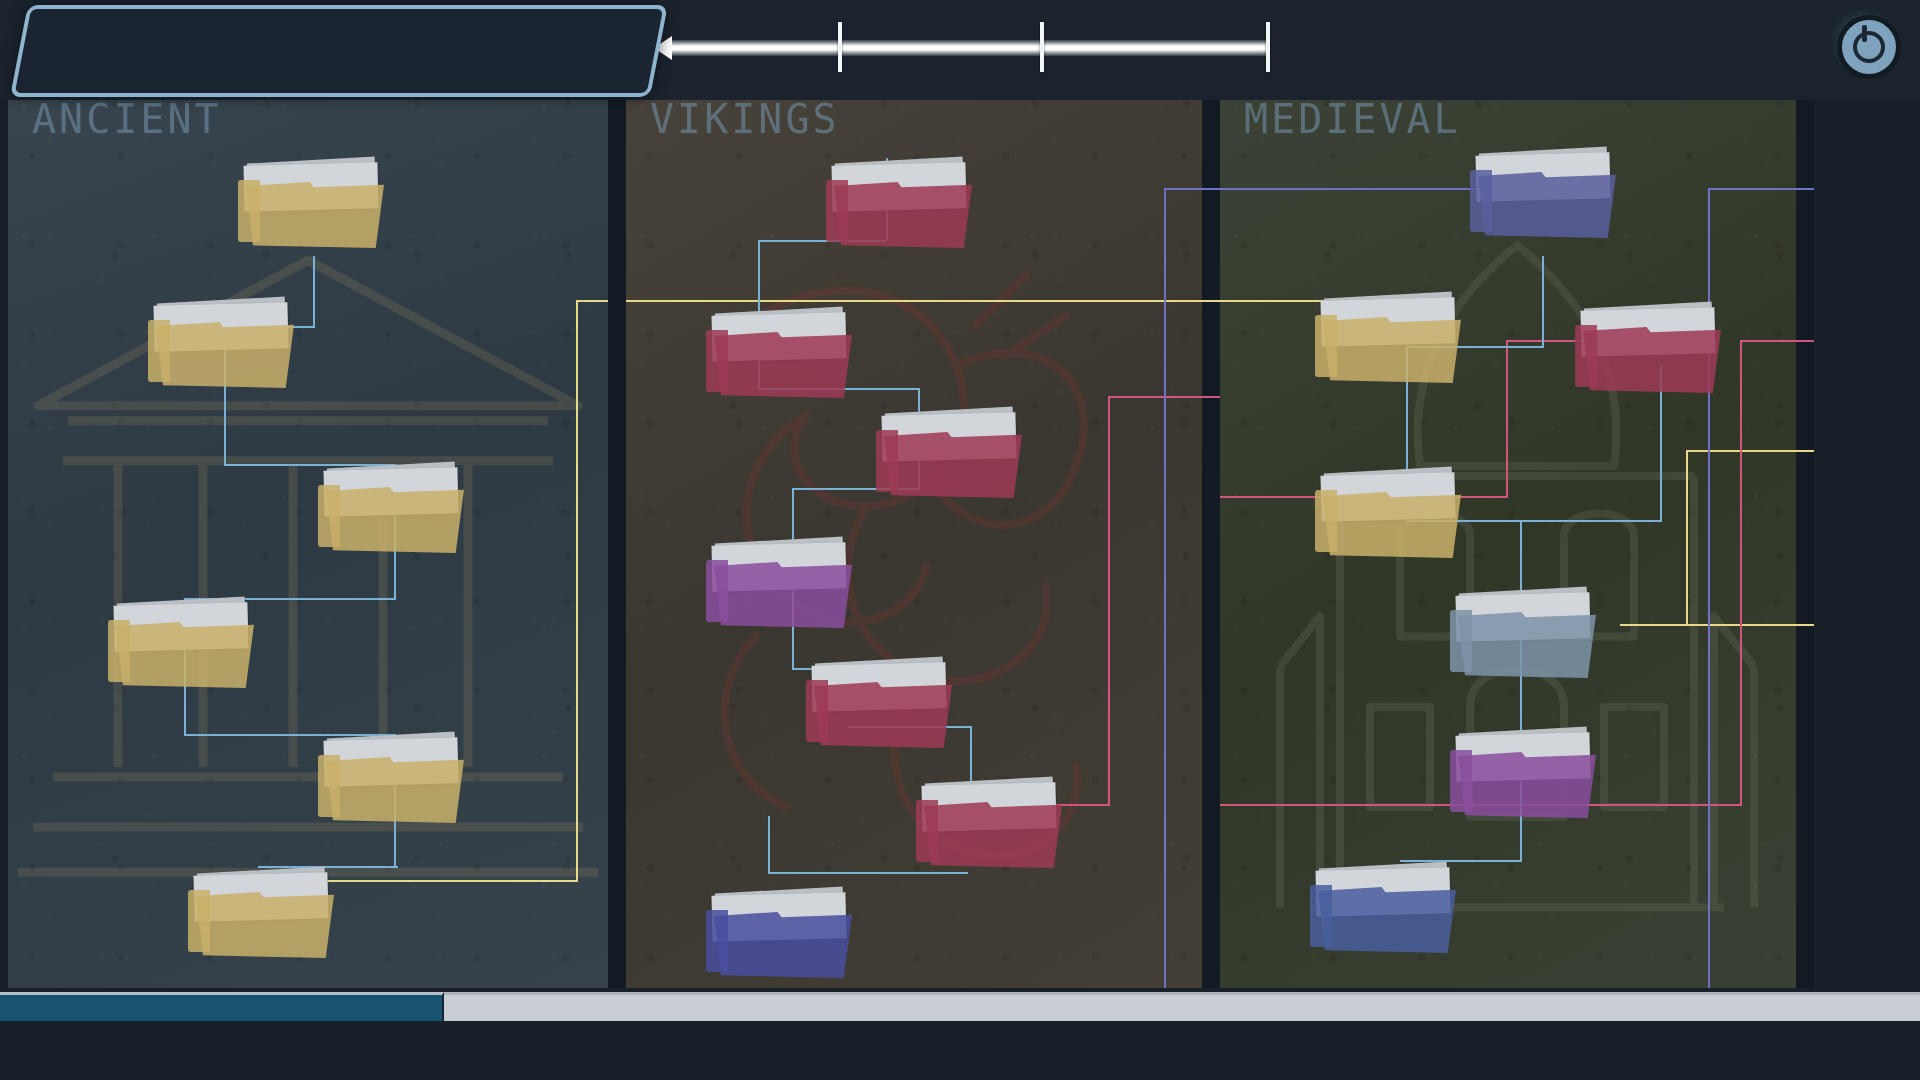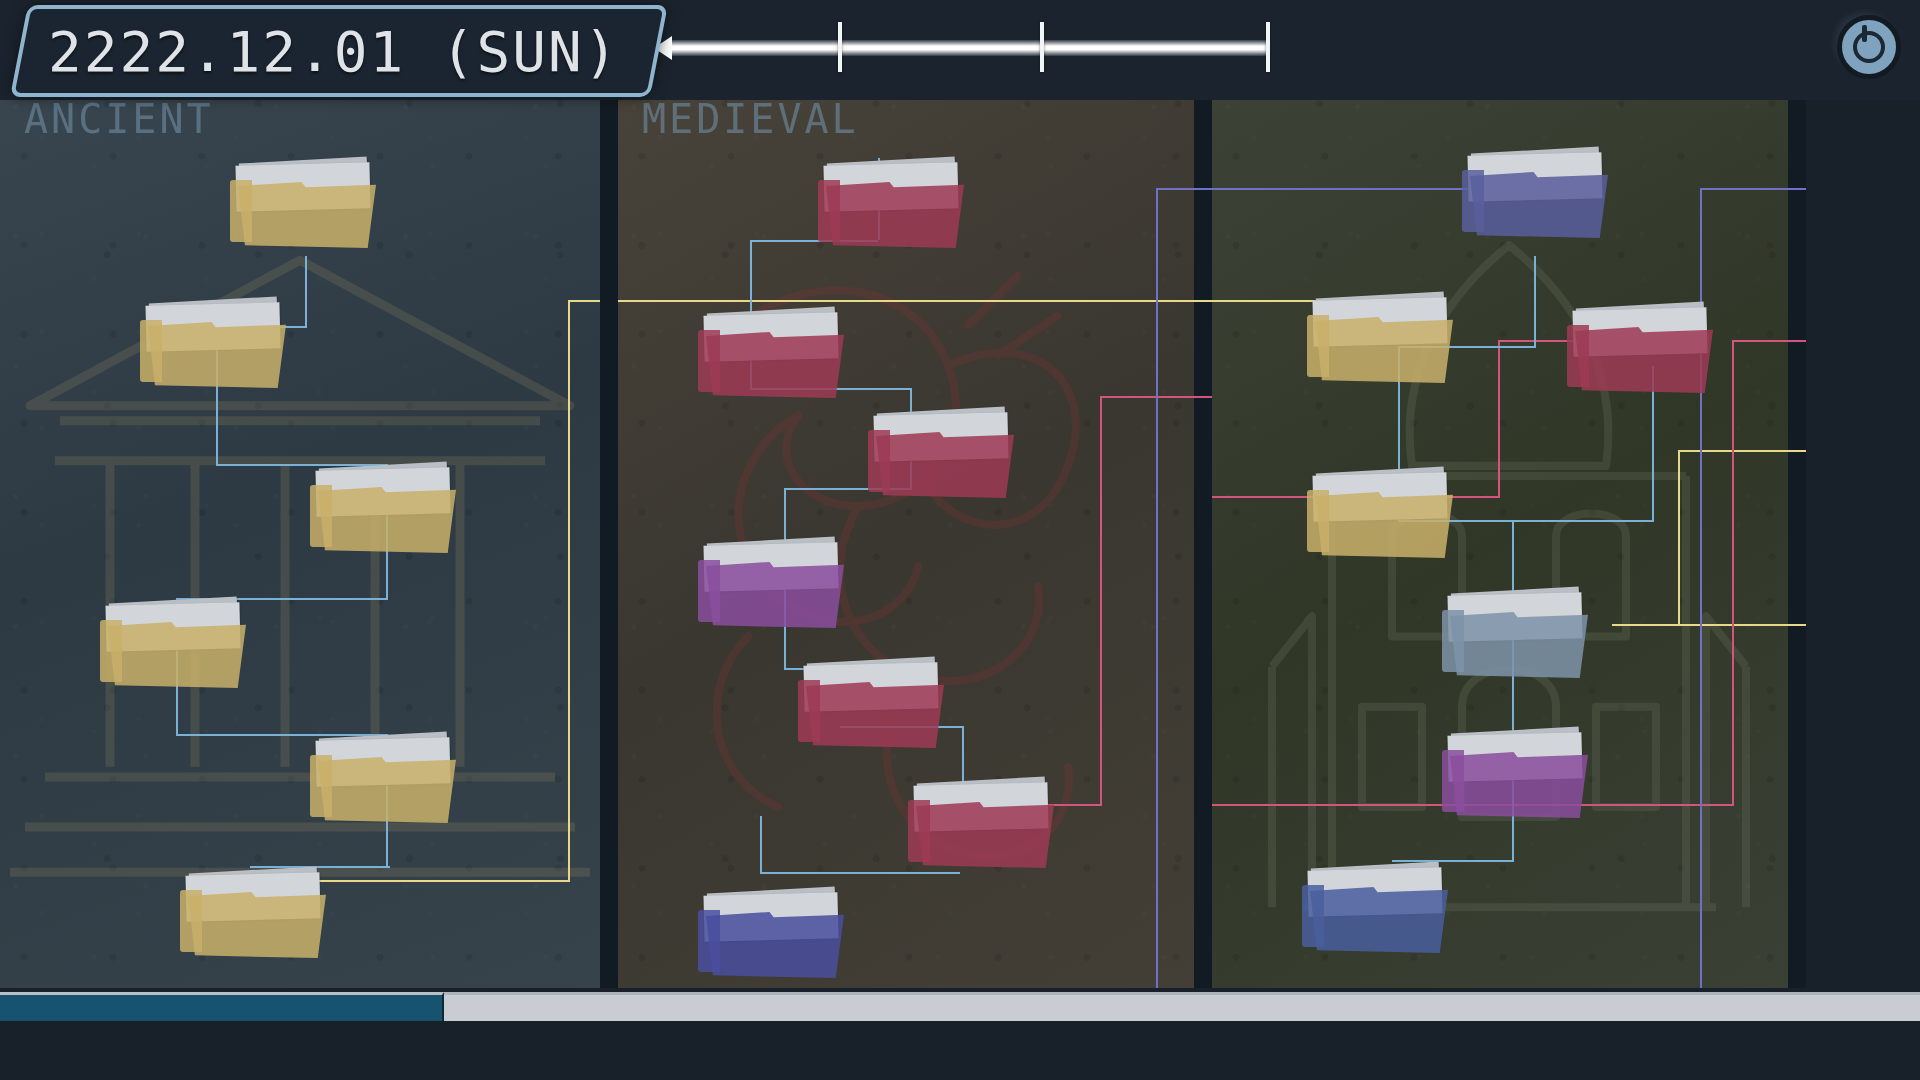--- a/index.html
+++ b/index.html
@@ -31,21 +31,21 @@
   
   .power{position:absolute;right:22px;top:8px;width:68px;height:68px;z-index:55;}
   .power-glow{position:absolute;inset:0;border-radius:50%;background:radial-gradient(circle,rgba(150,190,220,.35) 0%,rgba(24,32,41,0) 70%);}
   .power-ring{position:absolute;left:7px;top:7px;width:54px;height:54px;border-radius:50%;
     background:#7fa3bf;border:5px solid #121a22;}
   .power-in{position:absolute;left:11px;top:11px;width:32px;height:32px;border-radius:50%;
     border:4px solid #1c2833;box-sizing:border-box;}
   .power-stem{position:absolute;left:20px;top:5px;width:5px;height:17px;background:#1c2833;border-radius:2px;}
 
   
-  .board{position:absolute;left:0;top:78px;width:1564px;height:910px;z-index:10;text-align:right;}
+  .board{position:absolute;left:8px;top:78px;width:1564px;height:910px;z-index:10;text-align:right;}
   .col{position:absolute;top:0;height:910px;overflow:hidden;}
   .col-bg{position:absolute;inset:0;}
   .grain{position:absolute;inset:0;opacity:.5;
      background-image:
        radial-gradient(circle at 12% 22%,rgba(255,255,255,.045) 0 2px,transparent 3px),
        radial-gradient(circle at 43% 61%,rgba(255,255,255,.035) 0 2px,transparent 3px),
        radial-gradient(circle at 71% 17%,rgba(0,0,0,.20) 0 3px,transparent 4px),
        radial-gradient(circle at 83% 78%,rgba(255,255,255,.03) 0 2px,transparent 3px),
        radial-gradient(circle at 27% 88%,rgba(0,0,0,.18) 0 3px,transparent 4px);
      background-size:130px 130px,97px 97px,151px 151px,113px 113px,89px 89px;}
@@ -161,21 +161,21 @@
         <g fill="none" stroke="#a32e33" stroke-width="8" opacity="0.6" stroke-linecap="round">
           <path d="M120 120 C200 60 300 80 330 160 C360 240 300 300 240 300 C180 300 150 250 180 210"></path>
           <path d="M330 160 C420 120 480 180 450 260 C420 340 340 330 310 280"></path>
           <path d="M240 300 C200 370 230 450 300 470 C370 490 430 440 420 380"></path>
           <path d="M300 470 C250 520 260 610 330 640 C400 670 460 620 450 560"></path>
           <path d="M180 210 C110 250 100 340 160 390 C220 440 290 410 300 360"></path>
           <path d="M130 430 C80 480 90 570 160 600"></path>
           <path d="M350 120 L400 70 M380 150 L440 110"></path>
         </g>
       </svg>
-      <div class="col-title">MEDIEVAL</div>
+      <div class="col-title">VIKINGS</div>
 
       <div class="conn h" style="left:0;top:222px;width:594px;background:#e8d88a;"></div>
 
       <div class="conn v" style="left:482px;top:318px;height:410px;background:#d1557c;"></div>
       <div class="conn h" style="left:482px;top:318px;width:112px;background:#d1557c;"></div>
       <div class="conn h" style="left:330px;top:726px;width:152px;background:#d1557c;"></div>
 
       <div class="conn v" style="left:538px;top:110px;height:800px;background:#6f72c4;"></div>
       <div class="conn h" style="left:538px;top:110px;width:56px;background:#6f72c4;"></div>
 
@@ -245,20 +245,21 @@
         <g fill="none" stroke="#9aa38d" stroke-width="8" opacity="0.5" stroke-linejoin="round">
           <path d="M297 40 C210 110 190 190 200 260 L394 260 C404 190 384 110 297 40 Z"></path>
           <path d="M120 270 L474 270 M120 270 L120 700 M474 270 L474 700 M90 700 L504 700"></path>
           <path d="M180 330 L180 430 L250 430 L250 330 C250 300 180 300 180 330 Z"></path>
           <path d="M344 330 L344 430 L414 430 L414 330 C414 300 344 300 344 330 Z"></path>
           <path d="M250 500 L250 610 L344 610 L344 500 C344 450 250 450 250 500 Z"></path>
           <path d="M150 500 L150 600 L210 600 L210 500 Z M384 500 L384 600 L444 600 L444 500 Z"></path>
           <path d="M60 460 L60 700 M534 460 L534 700 M60 460 L100 410 L100 700 M534 460 L494 410 L494 700"></path>
         </g>
       </svg>
+      <div class="col-title">MEDIEVAL</div>
 
       <div class="conn h" style="left:0;top:222px;width:146px;background:#e8d88a;"></div>
       <div class="conn h" style="left:400px;top:546px;width:194px;background:#e8d88a;"></div>
       <div class="conn v" style="left:466px;top:372px;height:176px;background:#e8d88a;"></div>
       <div class="conn h" style="left:466px;top:372px;width:128px;background:#e8d88a;"></div>
 
       <div class="conn h" style="left:0;top:418px;width:286px;background:#d1557c;"></div>
       <div class="conn v" style="left:286px;top:262px;height:158px;background:#d1557c;"></div>
       <div class="conn h" style="left:286px;top:262px;width:122px;background:#d1557c;"></div>
       <div class="conn h" style="left:0;top:726px;width:520px;background:#d1557c;"></div>
@@ -322,21 +323,20 @@
     </div>
 
     <div class="col-div" style="left:1788px;"></div>
 
   </div>
 
   <div class="topbar"></div>
 
   <div class="date-panel">
     <div class="date-skew"></div>
-    <div class="date-text">2222.12.01 (SUN)</div>
   </div>
 
   <div class="timeline">
     <div class="tl-arrow"></div>
     <div class="tl-bar"></div>
     <div class="tl-tick" style="left:188px;"></div>
     <div class="tl-tick" style="left:390px;"></div>
     <div class="tl-tick" style="left:616px;"></div>
   </div>
 

